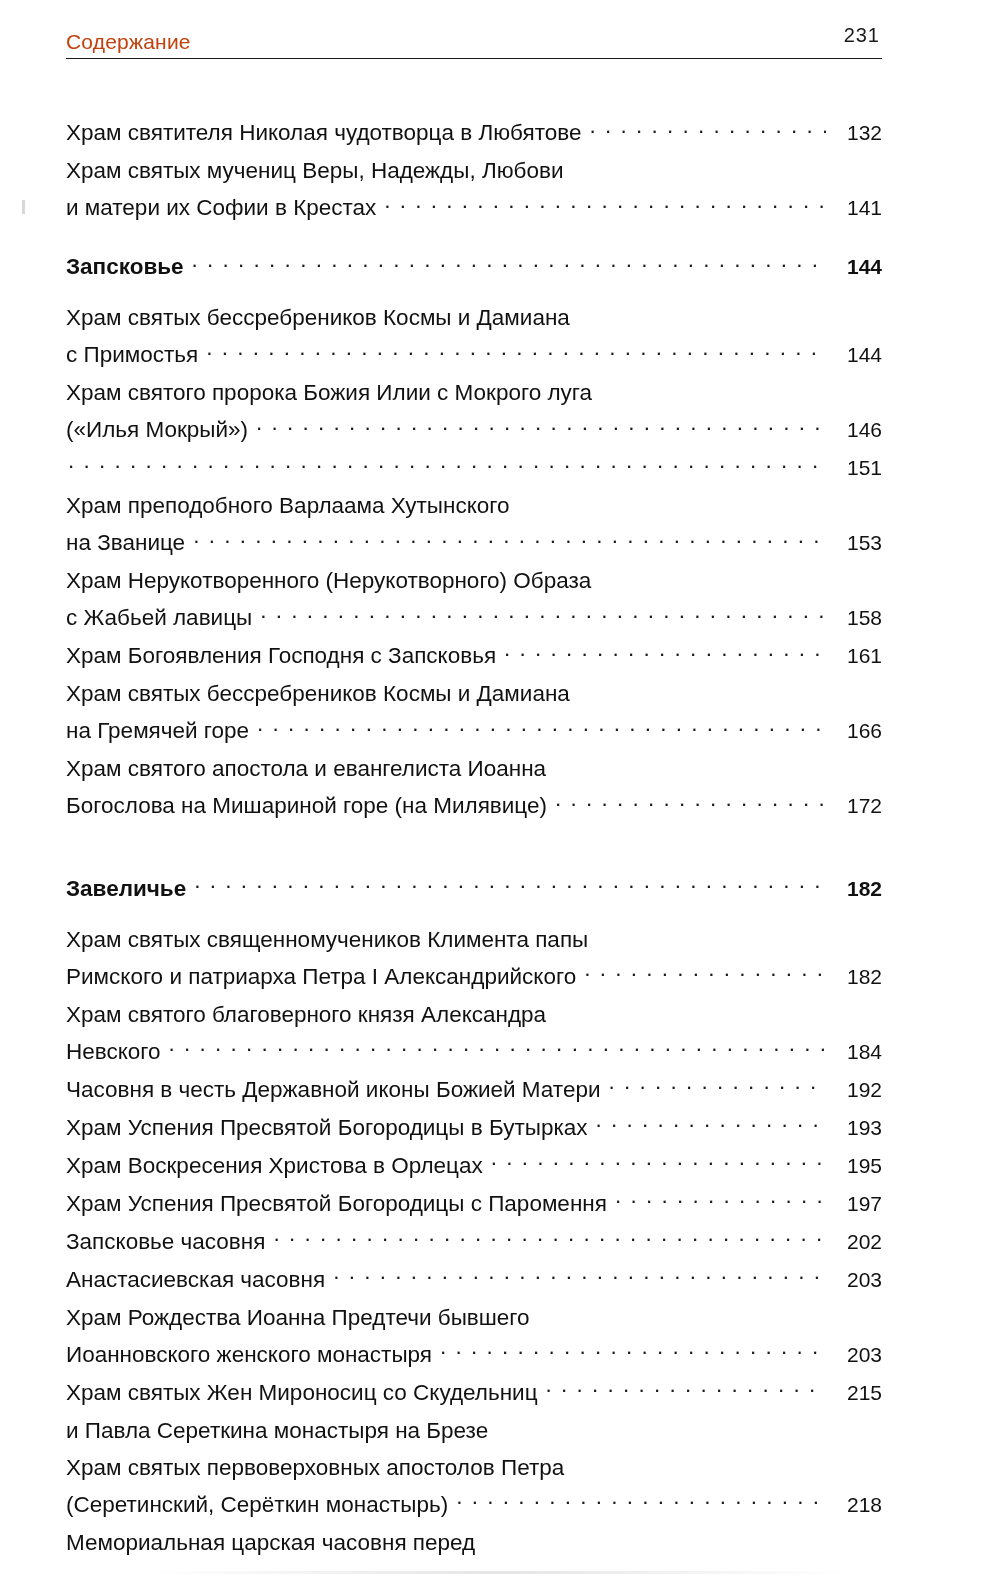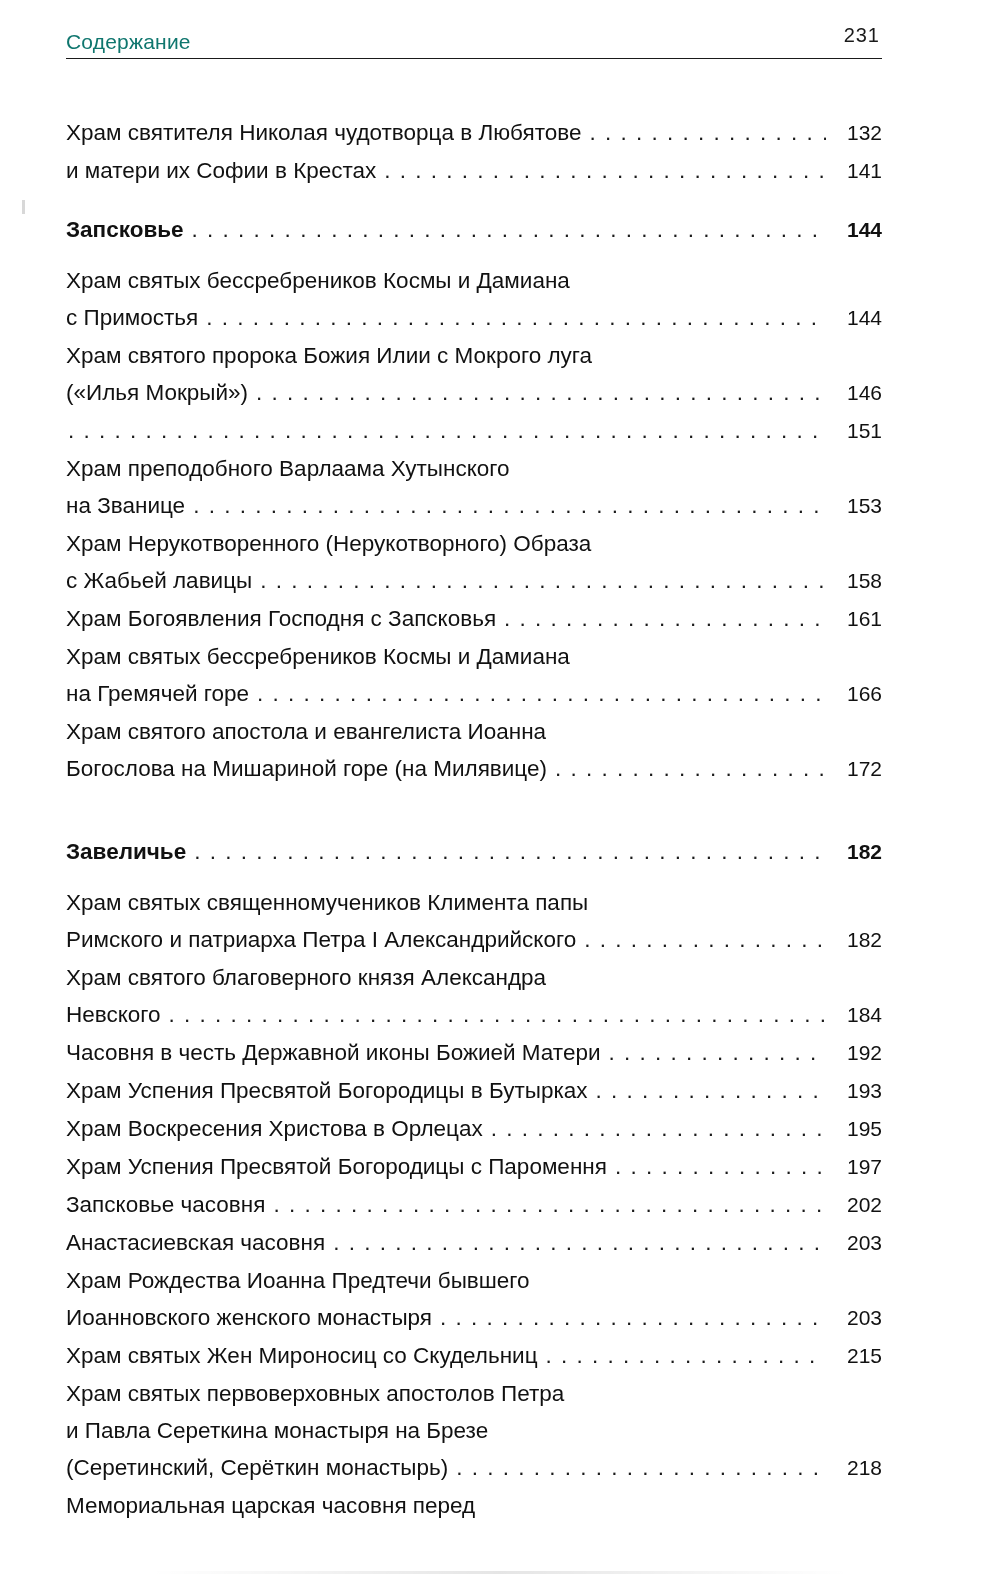--- a/index.html
+++ b/index.html
@@ -30,21 +30,21 @@
   .running-head {
     position: relative;
     height: 46px;
     display: flex;
     align-items: flex-start;
     justify-content: space-between;
   }
   .running-head .rh-title {
     font-size: 21px;
     letter-spacing: 0.2px;
-    color: #0f766e;
+    color: #c2410c;
     padding-top: 6px;
   }
   .running-head .rh-page {
     font-size: 20px;
     color: #1a1a1a;
     padding-right: 2px;
     letter-spacing: 1px;
   }
   .rh-rule {
     position: absolute;
@@ -60,21 +60,21 @@
   }
 
   .entry {
     display: block;
     margin-bottom: 1px;
   }
 
   
   .line {
     display: flex;
-    align-items: flex-end;
+    align-items: center;
     font-size: 22.5px;
     line-height: 37px;
     white-space: nowrap;
   }
   .line .txt {
     flex: 0 0 auto;
     padding-right: 6px;
   }
   .line .leader {
     flex: 1 1 auto;
@@ -139,20 +139,25 @@
 
   <div class="toc" id="toc-root">
       <div class="entry">
         <div class="line">
           <span class="txt">Храм святителя Николая чудотворца в Любятове</span>
           <span class="leader"></span>
           <span class="pg">132</span>
         </div>
       </div>
       <div class="entry">
+        <div class="line no-leader">
+          <span class="txt">Храм святых мучениц Веры, Надежды, Любови</span>
+          <span class="leader"></span>
+          <span class="pg"></span>
+        </div>
         <div class="line cont">
           <span class="txt">и матери их Софии в Крестах</span>
           <span class="leader"></span>
           <span class="pg">141</span>
         </div>
       </div>
       <div class="entry section">
         <div class="line">
           <span class="txt">Запсковье</span>
           <span class="leader"></span>
@@ -336,27 +341,27 @@
         </div>
       </div>
       <div class="entry">
         <div class="line">
           <span class="txt">Храм святых Жен Мироносиц со Скудельниц</span>
           <span class="leader"></span>
           <span class="pg">215</span>
         </div>
       </div>
       <div class="entry">
-        <div class="line no-leader">
-          <span class="txt">Храм святых первоверховных апостолов Петра</span>
-          <span class="leader"></span>
-          <span class="pg"></span>
-        </div>
         <div class="line no-leader cont">
           <span class="txt">и Павла Сереткина монастыря на Брезе</span>
+          <span class="leader"></span>
+          <span class="pg"></span>
+        </div>
+        <div class="line no-leader">
+          <span class="txt">Храм святых первоверховных апостолов Петра</span>
           <span class="leader"></span>
           <span class="pg"></span>
         </div>
         <div class="line cont">
           <span class="txt">(Сeретинский, Серёткин монастырь)</span>
           <span class="leader"></span>
           <span class="pg">218</span>
         </div>
       </div>
       <div class="entry">

